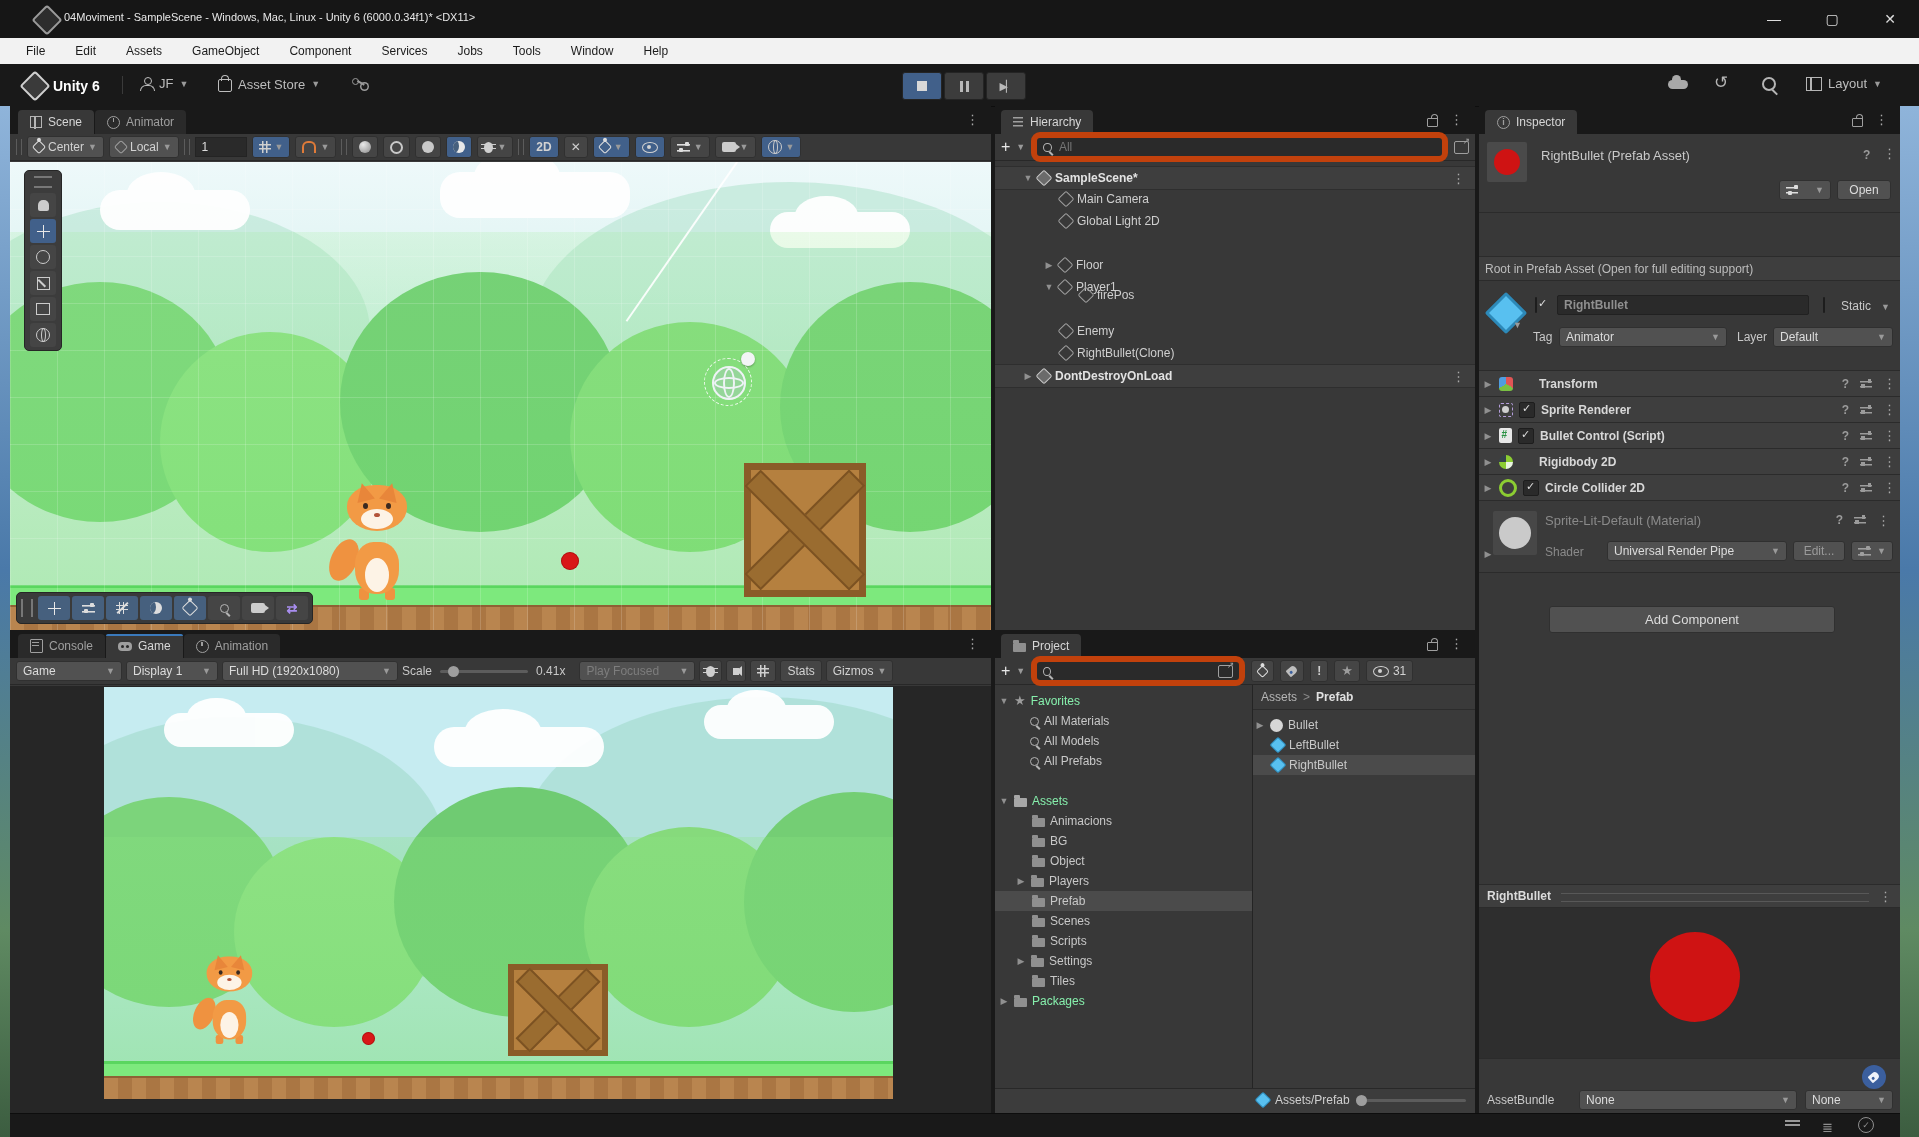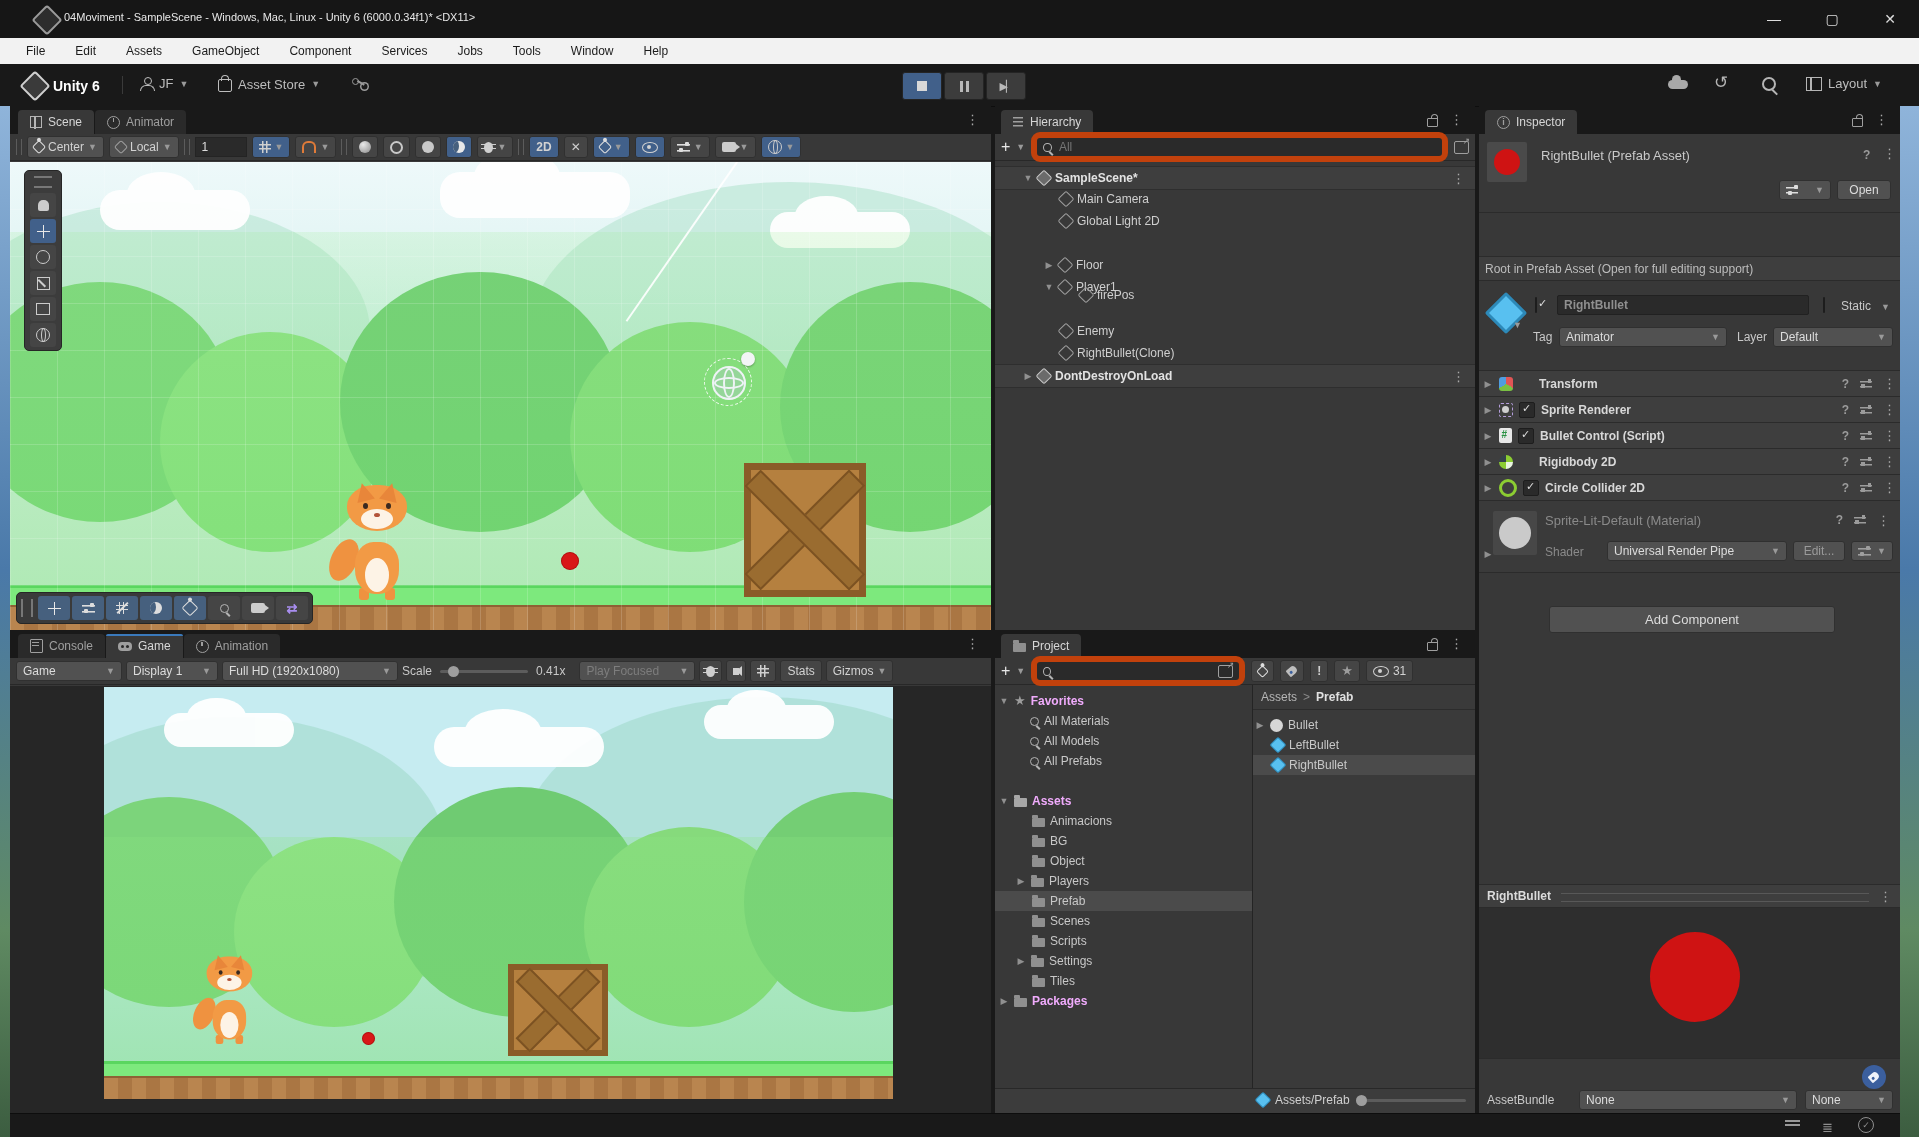--- a/index.html
+++ b/index.html
@@ -165,21 +165,21 @@
   .cube{width:10px;height:10px;border:1.6px solid #9d9d9d;transform:rotate(45deg);border-radius:2px;flex:none;}
   .cube.scene{background:#6b6b6b;border-color:#c6c6c6;}
   .cube.blue{background:#58c0f0;border-color:#2d89b8;}
   .prow{position:absolute;left:0;right:0;height:20px;display:flex;align-items:center;gap:5px;}
   .prow.sel{background:#4b4b4b;}
   .folder{width:13px;height:9px;background:#8f8f8f;border-radius:1px;position:relative;flex:none;margin-top:2px;}
   .folder::before{content:"";position:absolute;left:0;top:-3px;width:6px;height:3px;background:#8f8f8f;border-radius:1px 1px 0 0;}
   .folder.open{background:#a7a7a7;}.folder.open::before{background:#a7a7a7;}
   .star{color:#9d9d9d;font-size:13px;line-height:10px;}
   .plabel{white-space:nowrap;color:#c8c8c8;}
-  .plabel.b{font-weight:bold;color:#f0abfc;}
+  .plabel.b{font-weight:normal;color:#86efac;}
   .circle-asset{width:13px;height:13px;border-radius:50%;background:#d6d6d6;flex:none;}
 
   
   .comp-row{position:absolute;left:0;right:0;height:26px;background:#3e3e3e;border-top:1px solid #2b2b2b;display:flex;align-items:center;gap:6px;padding:0 4px;box-sizing:border-box;}
   .comp-row .nm{font-weight:bold;color:#d8d8d8;}
   .chk{width:14px;height:14px;background:#2a2a2a;border:1px solid #1d1d1d;border-radius:2px;position:relative;flex:none;}
   .chk.on::after{content:"✓";position:absolute;left:2px;top:-1px;color:#dfdfdf;font-size:11px;}
   .ric{display:flex;gap:11px;margin-left:auto;color:#9b9b9b;align-items:center;}
   .help-q{font-size:12px;color:#9b9b9b;font-weight:bold;}
   .preset-ic{width:12px;height:10px;background:

